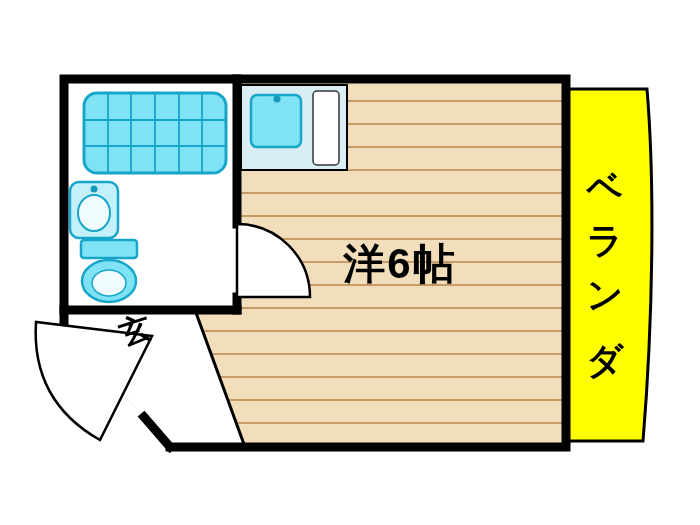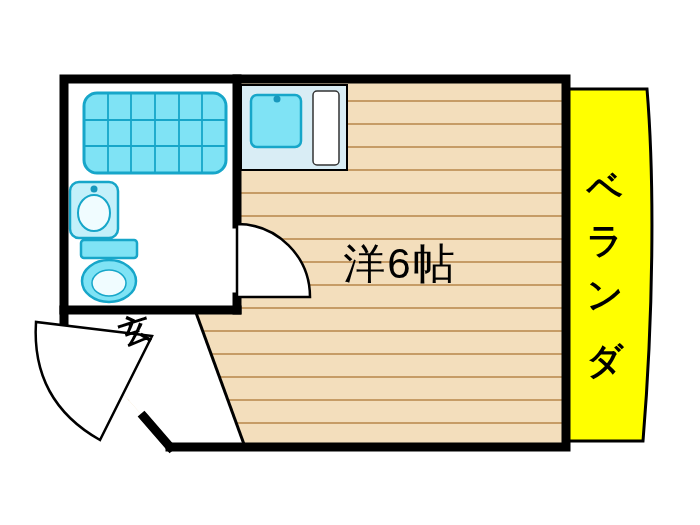--- a/index.html
+++ b/index.html
@@ -1,21 +1,21 @@
 <!DOCTYPE html>
 <html><head>
 <meta charset="utf-8">
 <style>
   * { margin:0; padding:0; box-sizing:border-box; }
   html,body { background:#ffffff; }
   body { font-family:"Liberation Sans","DejaVu Sans",sans-serif; }
   .stage { position:relative; width:700px; height:525px; background:#ffffff; overflow:hidden; }
   svg.plan { position:absolute; left:0; top:0; }
   .label { position:absolute; color:#000; user-select:none; }
-  .room-label { left:312px; top:236px; width:176px; text-align:center; font-size:42px; font-weight:400; letter-spacing:2px; }
+  .room-label { left:312px; top:236px; width:176px; text-align:center; font-size:42px; font-weight:700; letter-spacing:2px; }
   .balcony-label { left:583px; top:146px; writing-mode:vertical-rl; text-orientation:upright; font-size:36px; font-weight:600; letter-spacing:15px; line-height:44px; }
   .entrance-label { left:120px; top:310px; font-size:31px; font-weight:600; transform:rotate(-18deg); }
 </style>
 </head>
 <body>
 
 <div class="stage">
 
   <svg class="plan" width="700" height="525" viewBox="0 0 700 525">
 

